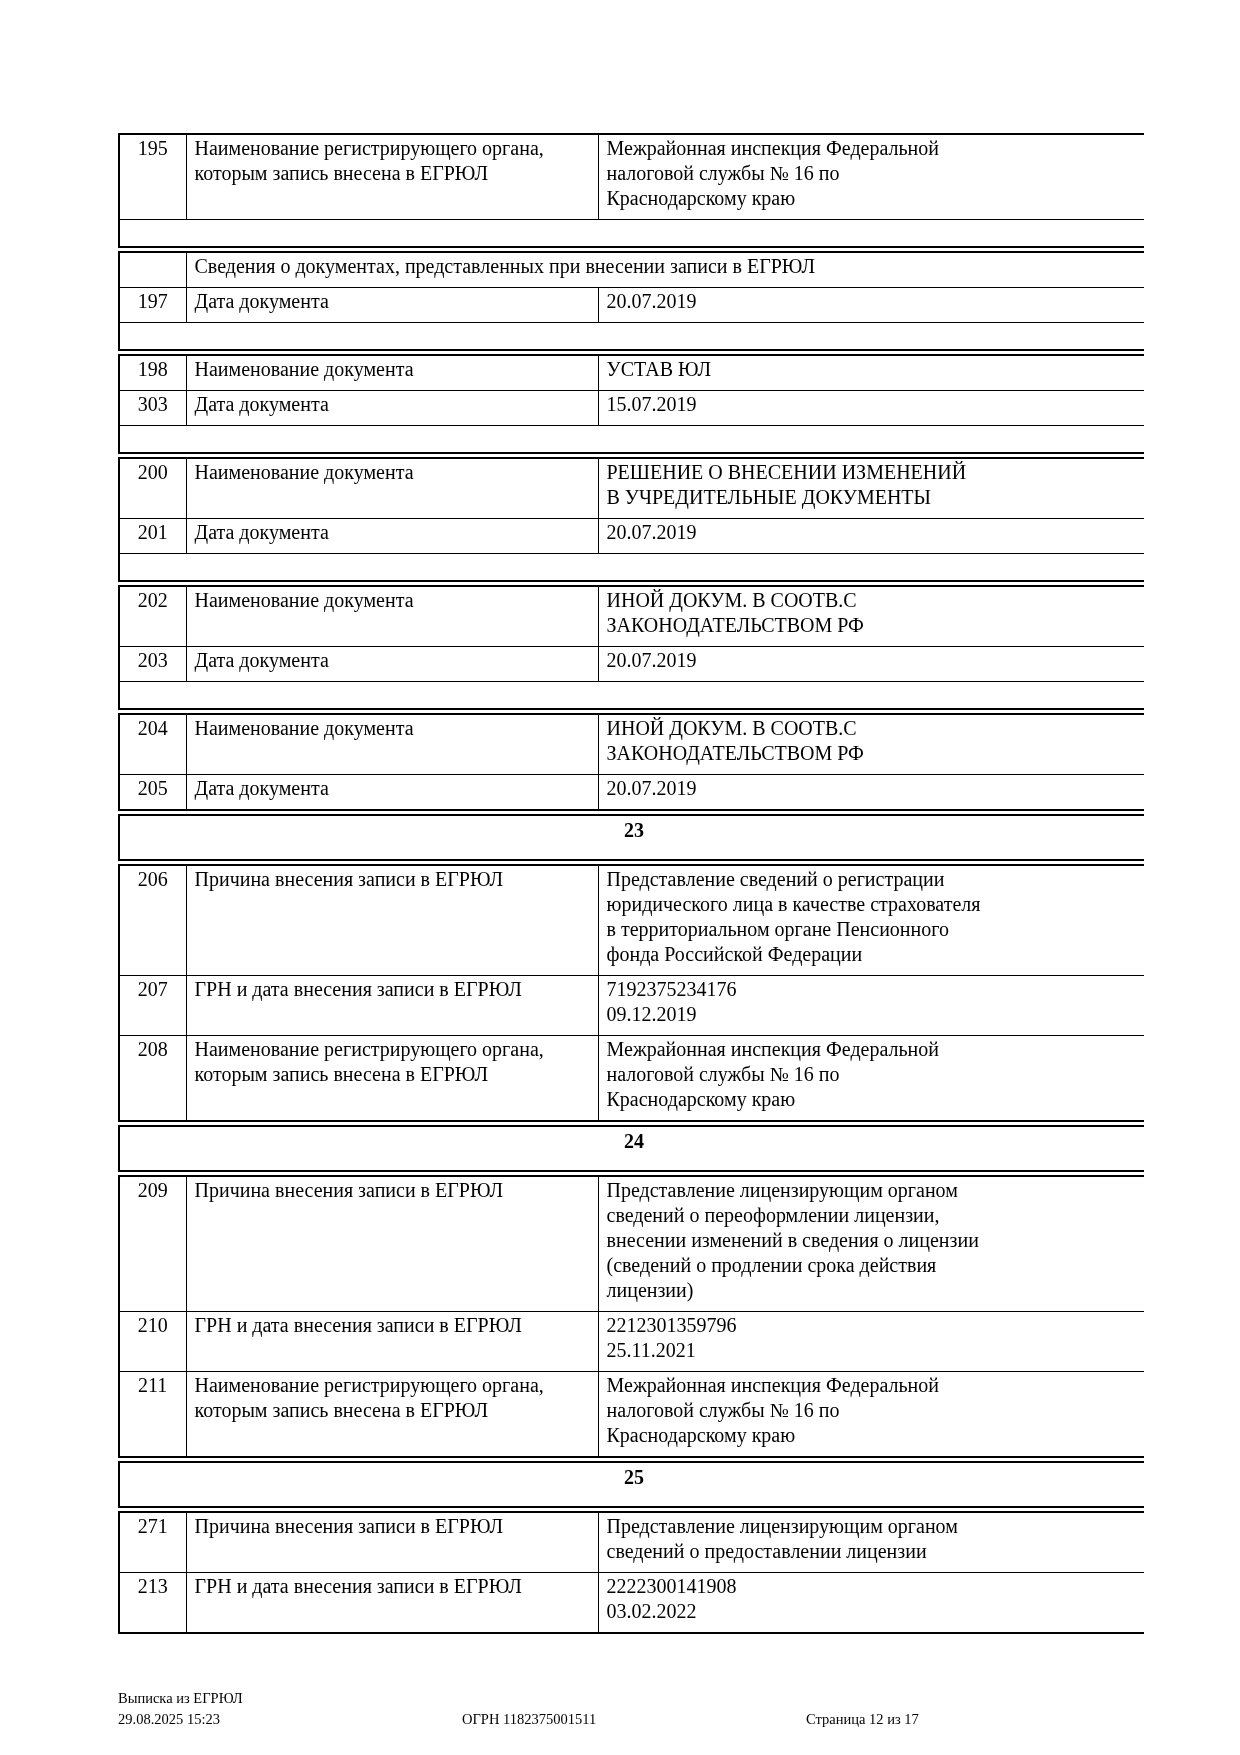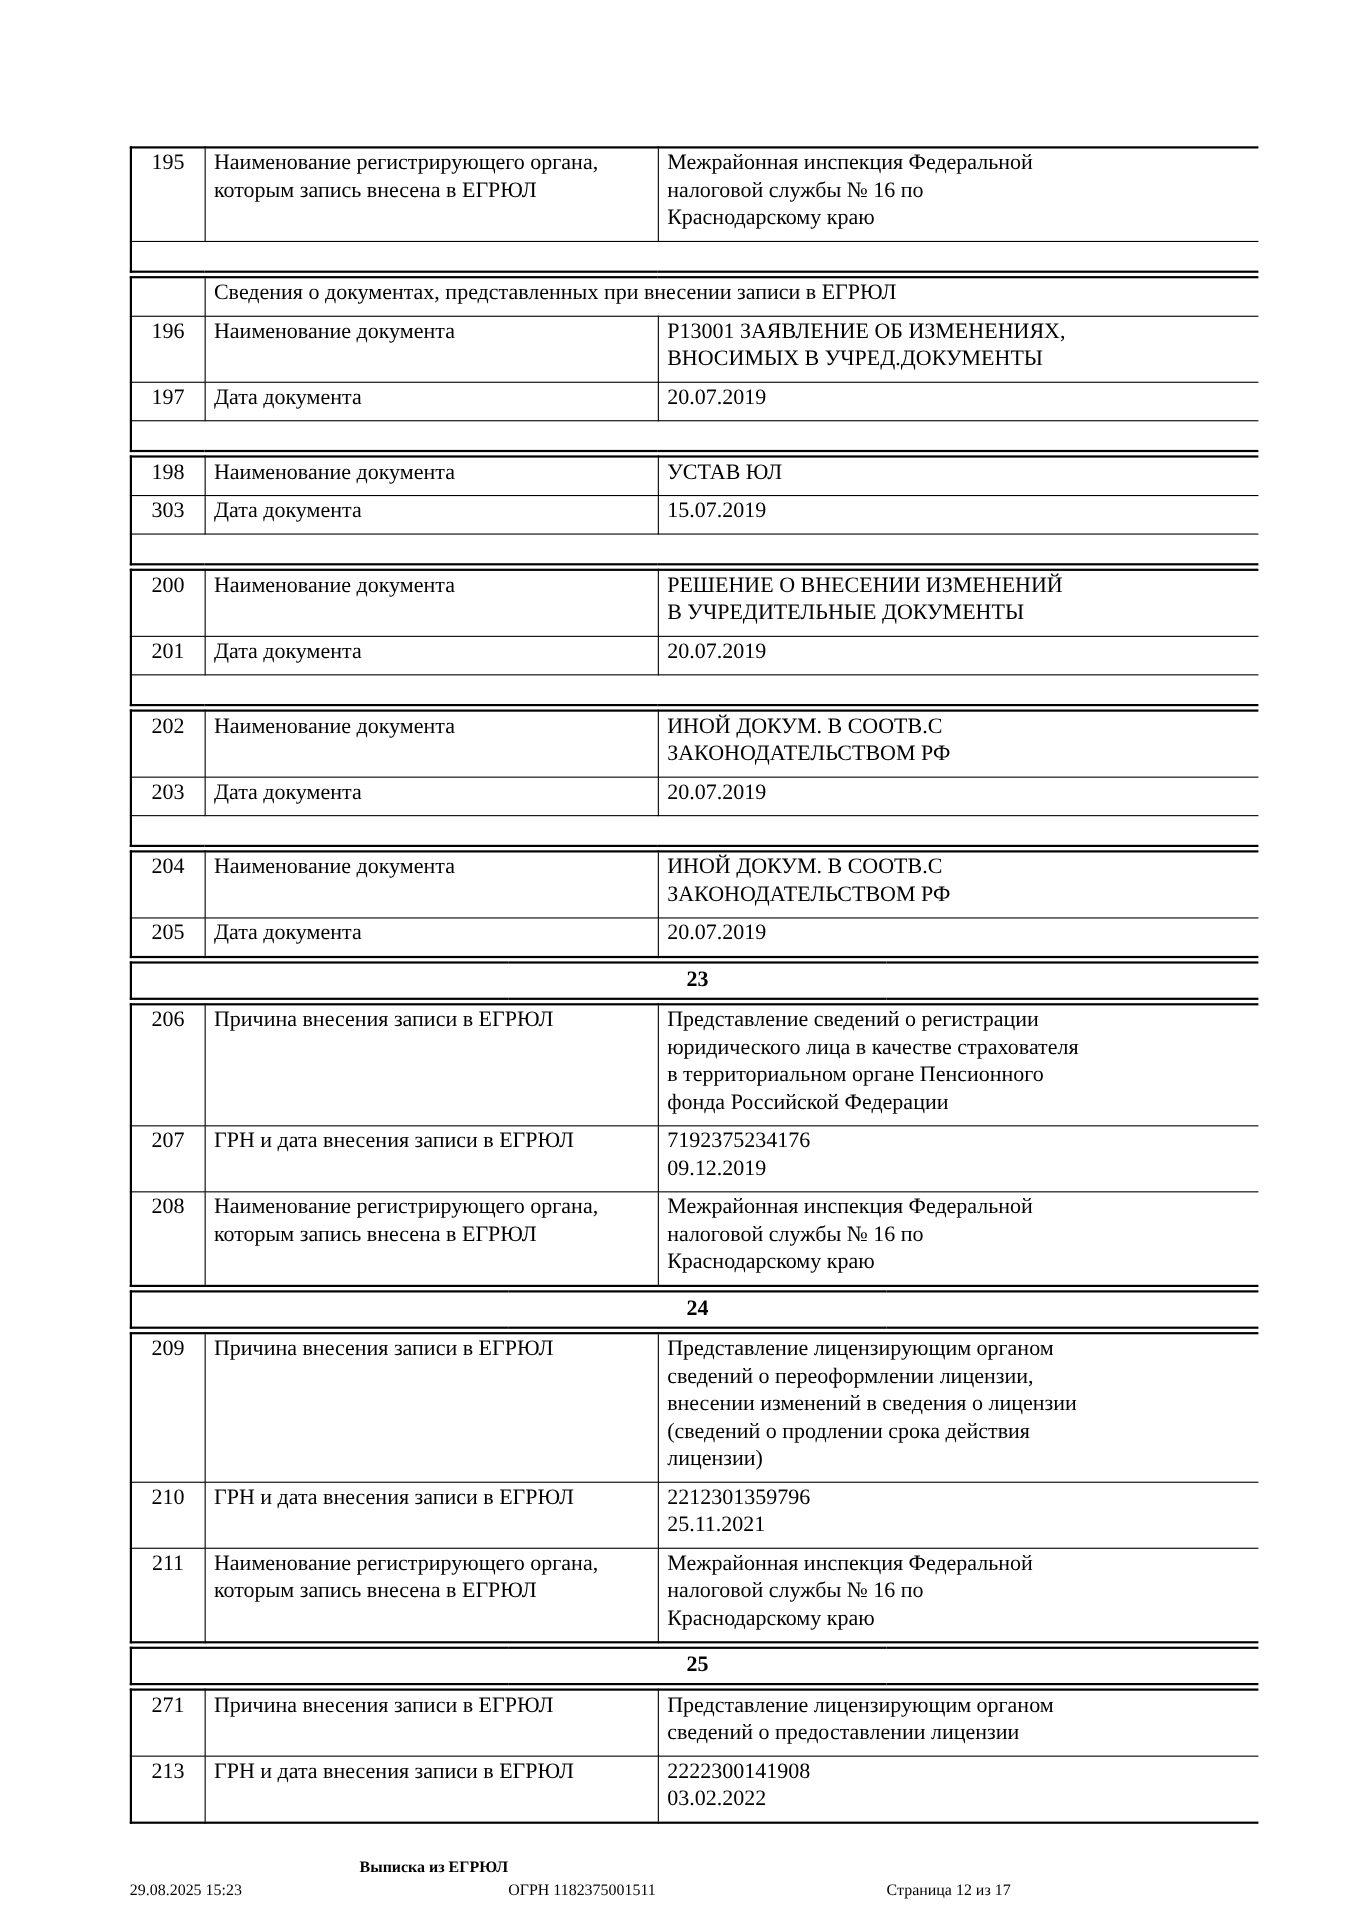--- a/index.html
+++ b/index.html
@@ -47,39 +47,39 @@
     padding-left: 2px;
     padding-right: 2px;
   }
   tr.spacer td {
     height: 26px;
     padding: 0;
   }
   table.section td {
     text-align: center;
     font-weight: bold;
-    padding: 2px 4px 4px 4px;
+    padding: 2px 4px 16px 4px;
   }
   td.doc-header {
     white-space: normal;
   }
   .footer {
     position: absolute;
     left: 118px;
     top: 1640px;
     width: 1032px;
     display: flex;
     align-items: flex-end;
     font-size: 14.5px;
     line-height: 1.45;
   }
   .footer-left   { flex: 1; text-align: left; }
   .footer-center { flex: 1; text-align: left; }
   .footer-right  { flex: 1; }
-  .footer-title  { font-weight: bold; text-align: right; }
+  .footer-title  { font-weight: normal; }
 </style>
 </head>
 <body>
 
 <div class="page">
 
   <div class="content" id="table-host">
       <table class="block">
         <colgroup>
           <col class="col-num">
@@ -103,26 +103,20 @@
       <table class="block">
         <colgroup>
           <col class="col-num">
           <col class="col-label">
           <col class="col-value">
         </colgroup>
         <tbody>
           <tr>
             <td class="num"></td>
             <td colspan="2" class="doc-header">Сведения о документах, представленных при внесении записи в ЕГРЮЛ</td>
-          </tr>
-          <tr>
-            <td class="num">196</td>
-            <td>Наименование документа</td>
-            <td>Р13001 ЗАЯВЛЕНИЕ ОБ ИЗМЕНЕНИЯХ,
-ВНОСИМЫХ В УЧРЕД.ДОКУМЕНТЫ</td>
           </tr>
           <tr>
             <td class="num">197</td>
             <td>Дата документа</td>
             <td>20.07.2019</td>
           </tr>
           <tr class="spacer">
             <td colspan="3"></td>
           </tr>
         </tbody>

